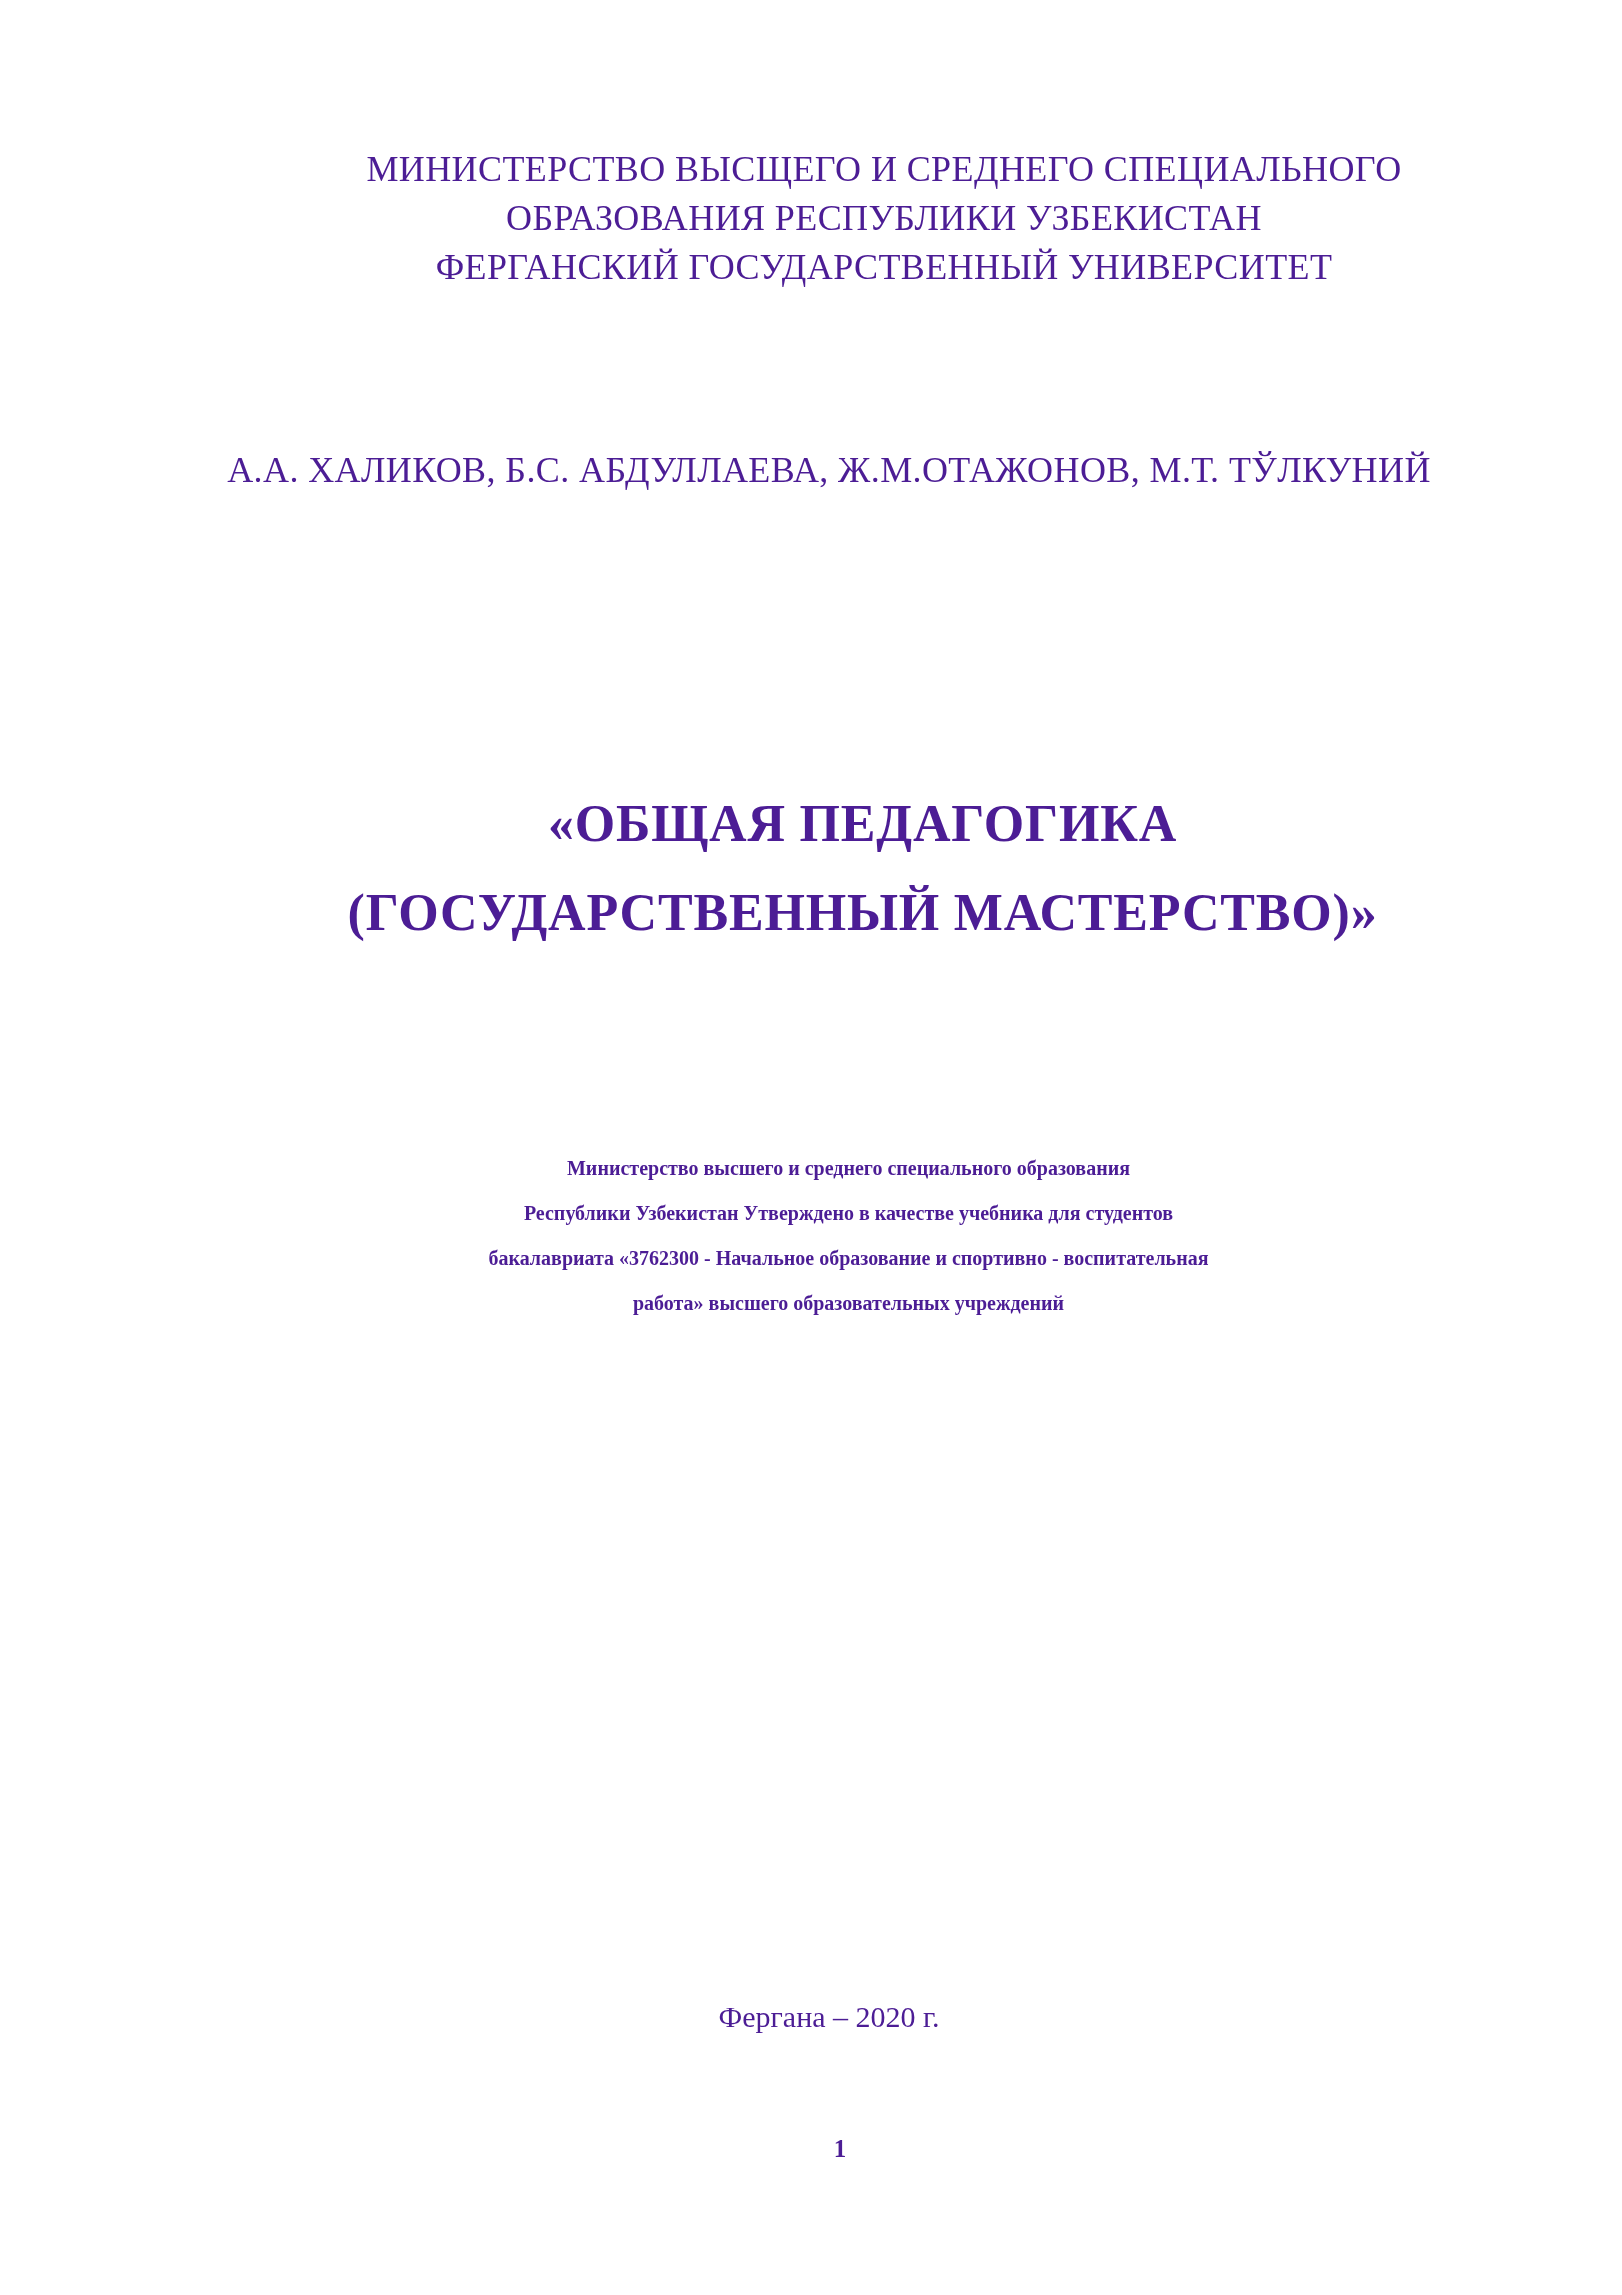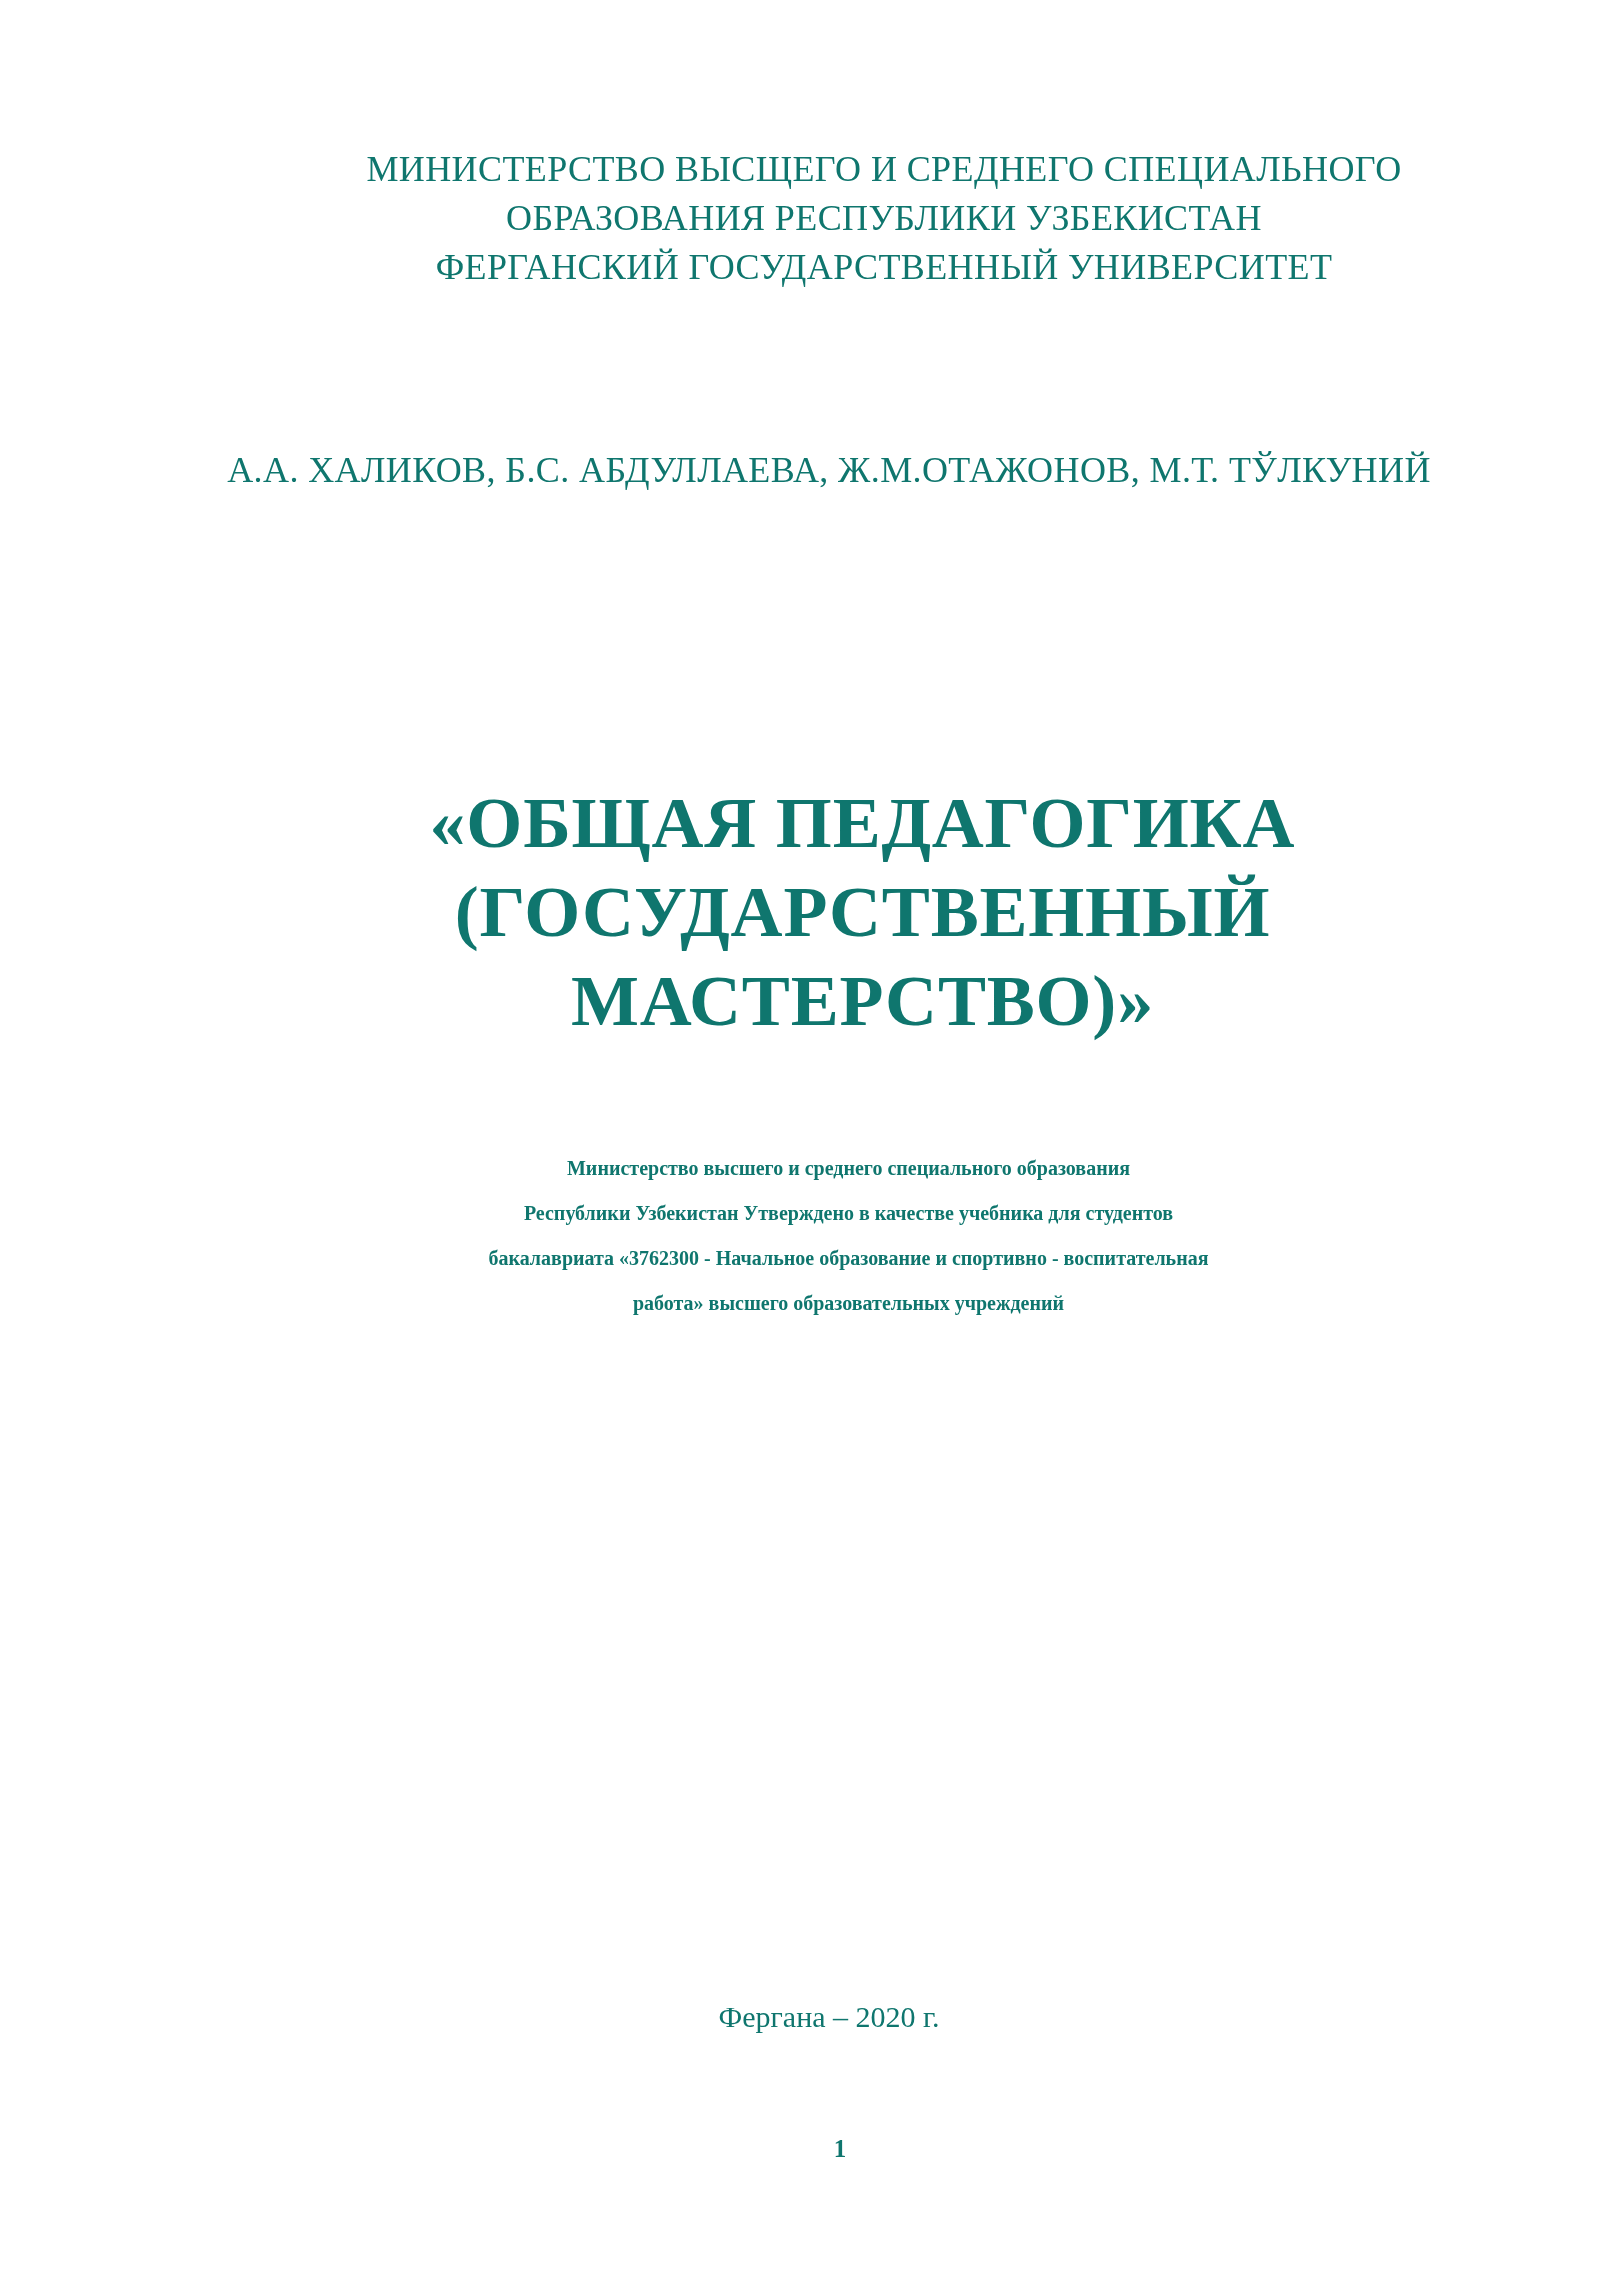--- a/index.html
+++ b/index.html
@@ -5,21 +5,21 @@
   html, body {
     margin: 0;
     padding: 0;
     background: #ffffff;
   }
   .page {
     position: relative;
     width: 1568px;
     height: 2295px;
     background: #ffffff;
-    color: #0f766e;
+    color: #4c1d95;
     font-family: "Liberation Serif", serif;
     overflow: hidden;
   }
   .blk {
     position: absolute;
     text-align: center;
   }
   .ministry-header {
     top: 145px;
     left: 259px;
@@ -35,21 +35,21 @@
     right: 59px;
     font-size: 36px;
     line-height: 49px;
     font-weight: 400;
     letter-spacing: 0.4px;
   }
   .book-title {
     top: 779px;
     left: 208px;
     right: 51px;
-    font-size: 72px;
+    font-size: 52px;
     line-height: 89px;
     font-weight: 700;
     letter-spacing: 0.8px;
   }
   .approval-note {
     top: 1146px;
     left: 188px;
     right: 59px;
     font-size: 20px;
     line-height: 45px;

